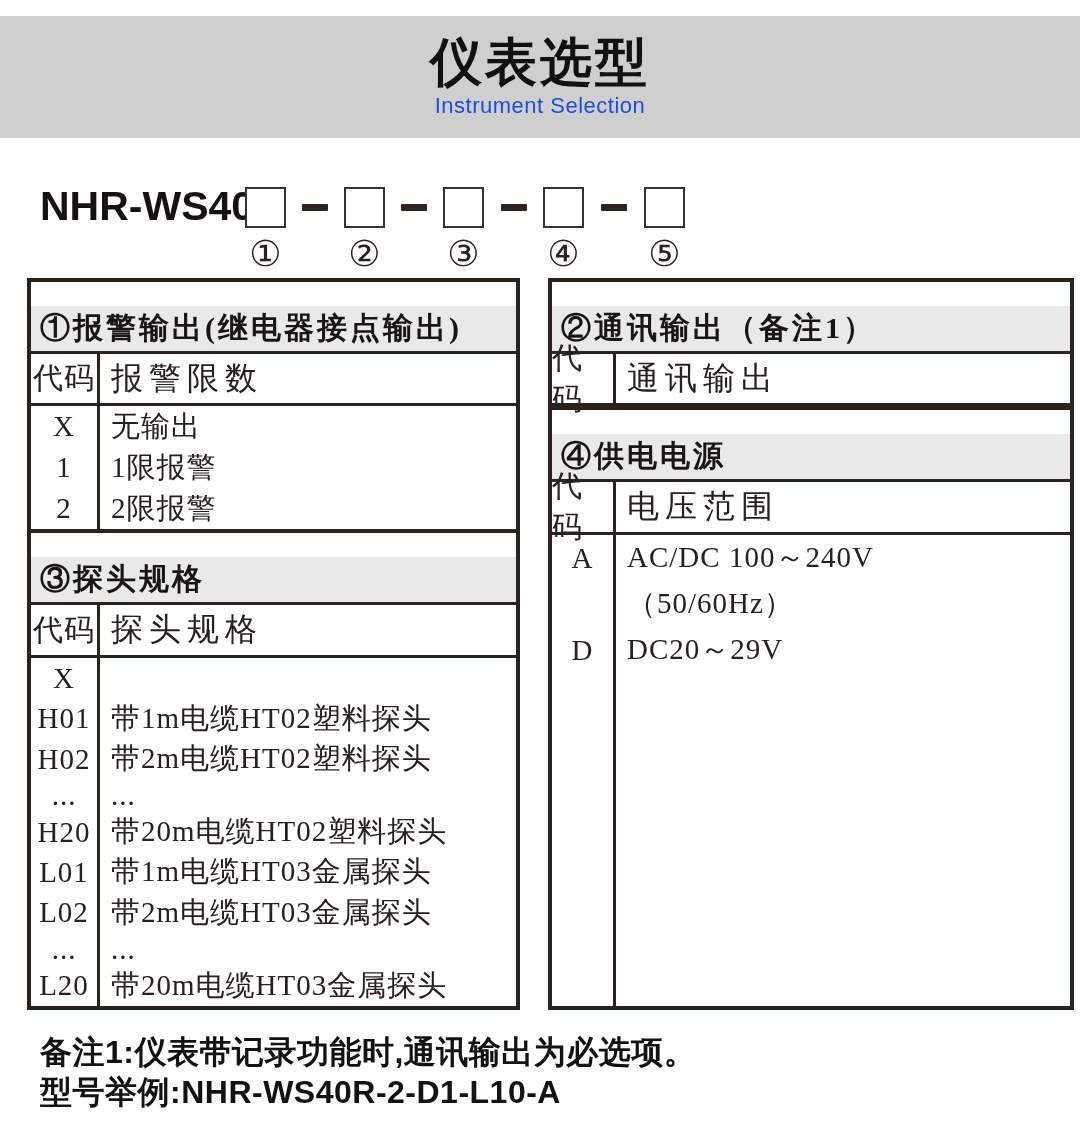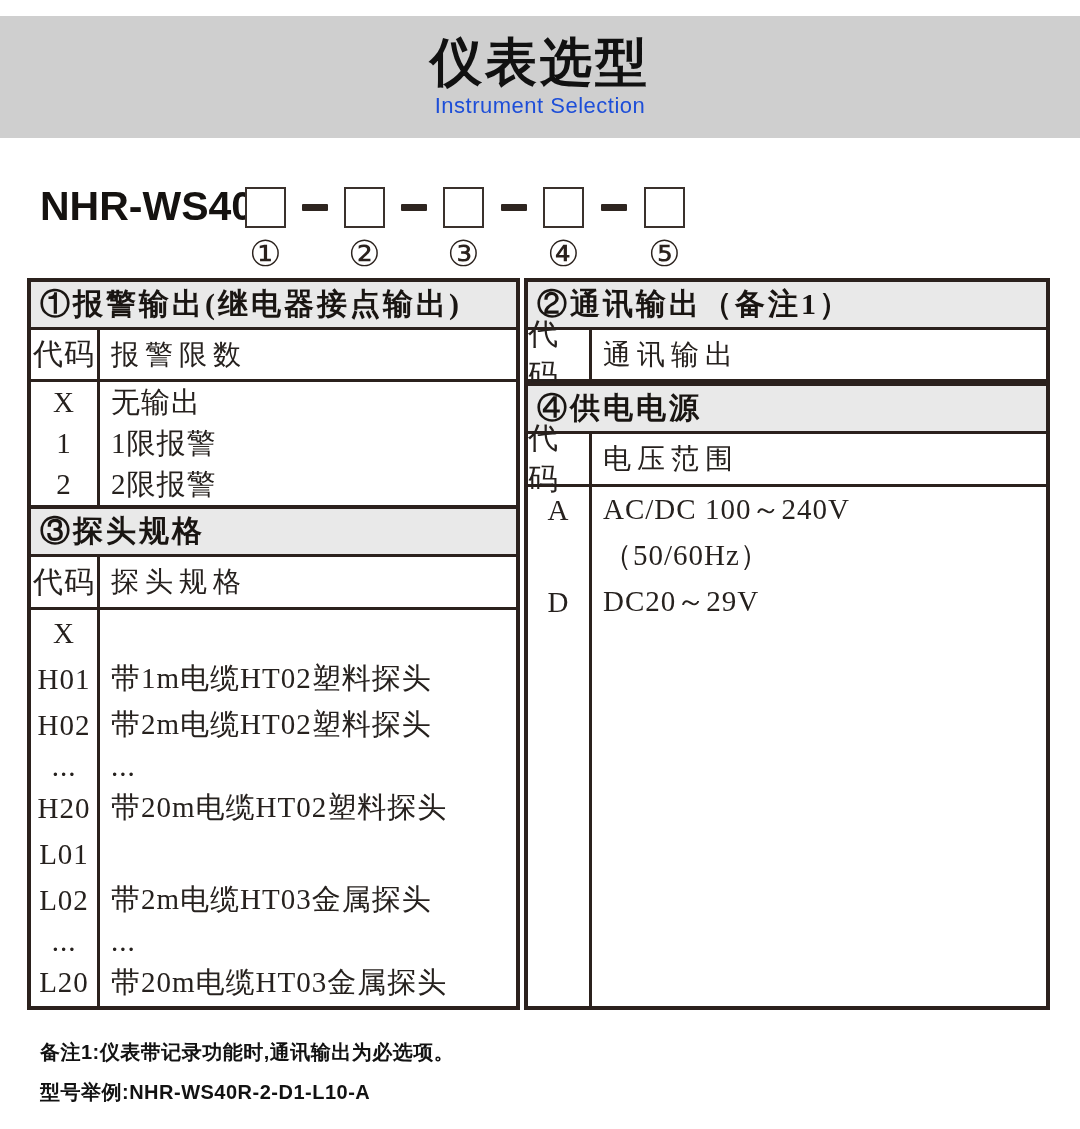--- a/index.html
+++ b/index.html
@@ -45,25 +45,25 @@
     position:absolute;top:48px;width:45px;text-align:center;
     font-size:36px;color:#2a211c;font-family:"Liberation Serif","DejaVu Serif",serif;
   }
   .c1{left:243px}.c2{left:342px}.c3{left:441px}.c4{left:541px}.c5{left:642px}
   
   .sel-table{
     position:absolute;top:278px;height:732px;border:4px solid var(--border);
     background:#fff;display:flex;flex-direction:column;
   }
   .lt{left:27px;width:493px;}
-  .rt{left:524px;width:526px;}
+  .rt{left:548px;width:526px;}
   .sec-title{
     flex:none;height:48px;background:var(--hdr-bg);border-bottom:3px solid var(--border);
     display:flex;align-items:center;padding-left:9px;
-    font-size:30px;font-weight:600;letter-spacing:3px;color:#191512;
+    font-size:30px;font-weight:600;letter-spacing:3px;color:#191512;margin-top:24px;
   }
   .colhead{flex:none;height:52px;border-bottom:3px solid var(--border);display:flex;}
   .colhead2{height:53px;}
   .sec-divider{flex:none;height:4px;background:var(--border);}
   .body{display:flex;flex-direction:column;}
   .body1{flex:none;height:123px;}
   .body2{flex:1;}
   .row{display:flex;flex:1;min-height:0;}
   .row.fixed52{flex:none;height:52px;}
   .row.fixed46{flex:none;height:46px;}
@@ -72,27 +72,27 @@
     flex:none;width:69px;border-right:3px solid var(--border);
     display:flex;align-items:center;justify-content:center;
     font-size:29px;letter-spacing:1px;color:#26211e;
   }
   .rt .code{width:64px;}
   .desc{
     flex:1;display:flex;align-items:center;padding-left:11px;
     font-size:29px;letter-spacing:1px;color:#26211e;white-space:nowrap;overflow:hidden;
   }
   .colhead .code{font-size:30px;letter-spacing:1px;}
-  .colhead .desc{font-size:28px;letter-spacing:6px;border-radius:13px;}
+  .colhead .desc{font-size:32px;letter-spacing:6px;border-radius:13px;}
   .rt .body1 .desc{letter-spacing:0;font-size:28.5px;}
   
   .notes{
     position:absolute;left:40px;top:1032px;
     font-family:"Liberation Sans","DejaVu Sans",sans-serif;
-    font-size:20px;font-weight:700;color:#121212;line-height:40px;letter-spacing:0.5px;
+    font-size:32px;font-weight:700;color:#121212;line-height:40px;letter-spacing:0.5px;
   }
 </style>
 </head>
 <body>
 
 <div class="page">
 
   <header class="banner">
     <h1>仪表选型</h1>
     <div class="subtitle">Instrument Selection</div>
@@ -165,20 +165,21 @@
       <div class="row dots">
         <div class="code">...</div>
         <div class="desc">...</div>
       </div>
       <div class="row">
         <div class="code">H20</div>
         <div class="desc">带20m电缆HT02塑料探头</div>
       </div>
       <div class="row">
         <div class="code">L01</div>
+        <div class="desc">带1m电缆HT03金属探头</div>
       </div>
       <div class="row">
         <div class="code">L02</div>
         <div class="desc">带2m电缆HT03金属探头</div>
       </div>
       <div class="row dots">
         <div class="code">...</div>
         <div class="desc">...</div>
       </div>
       <div class="row">

